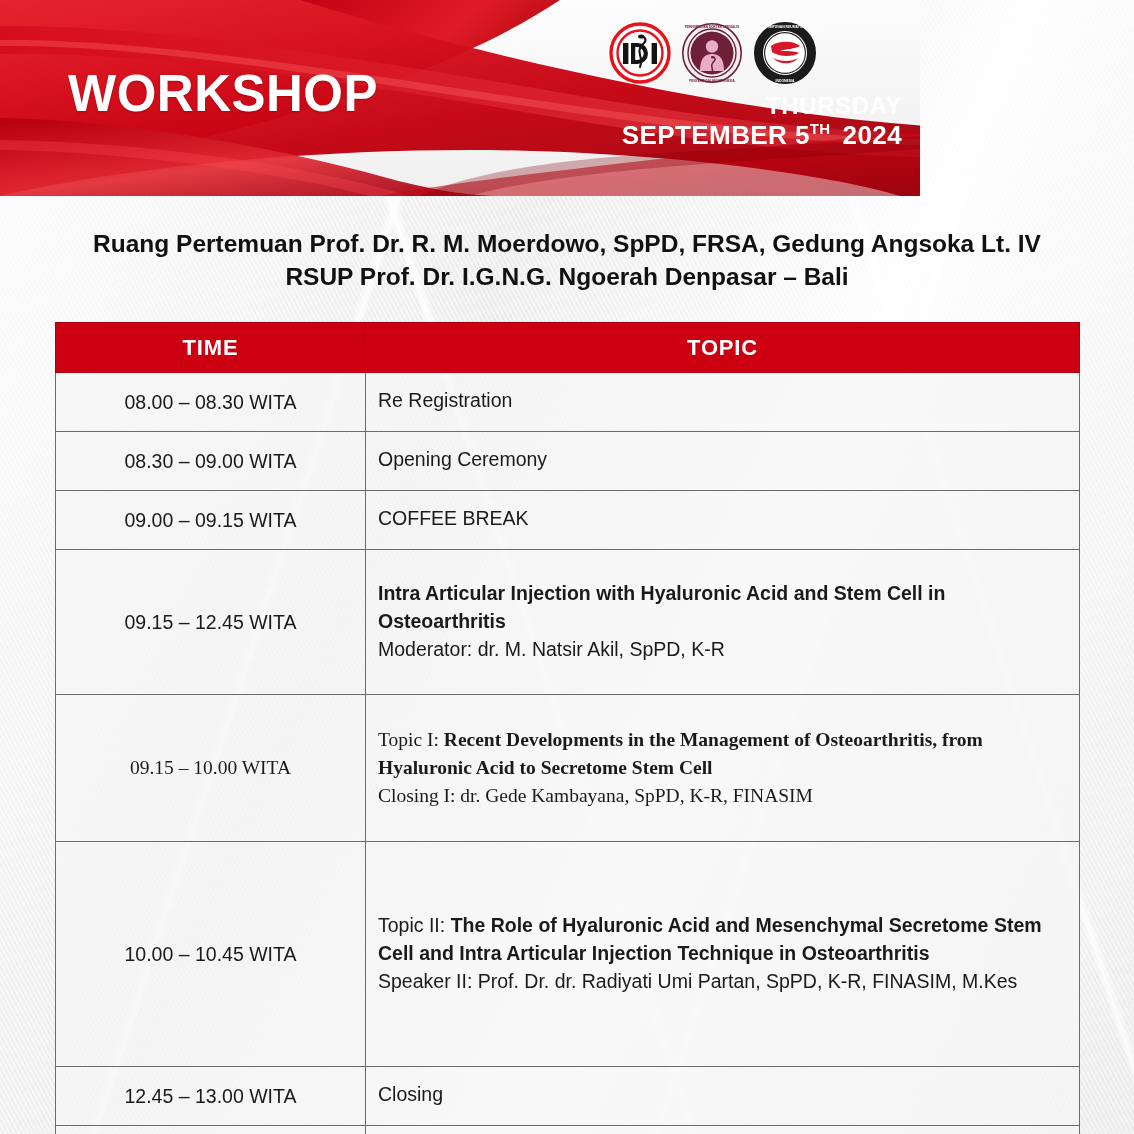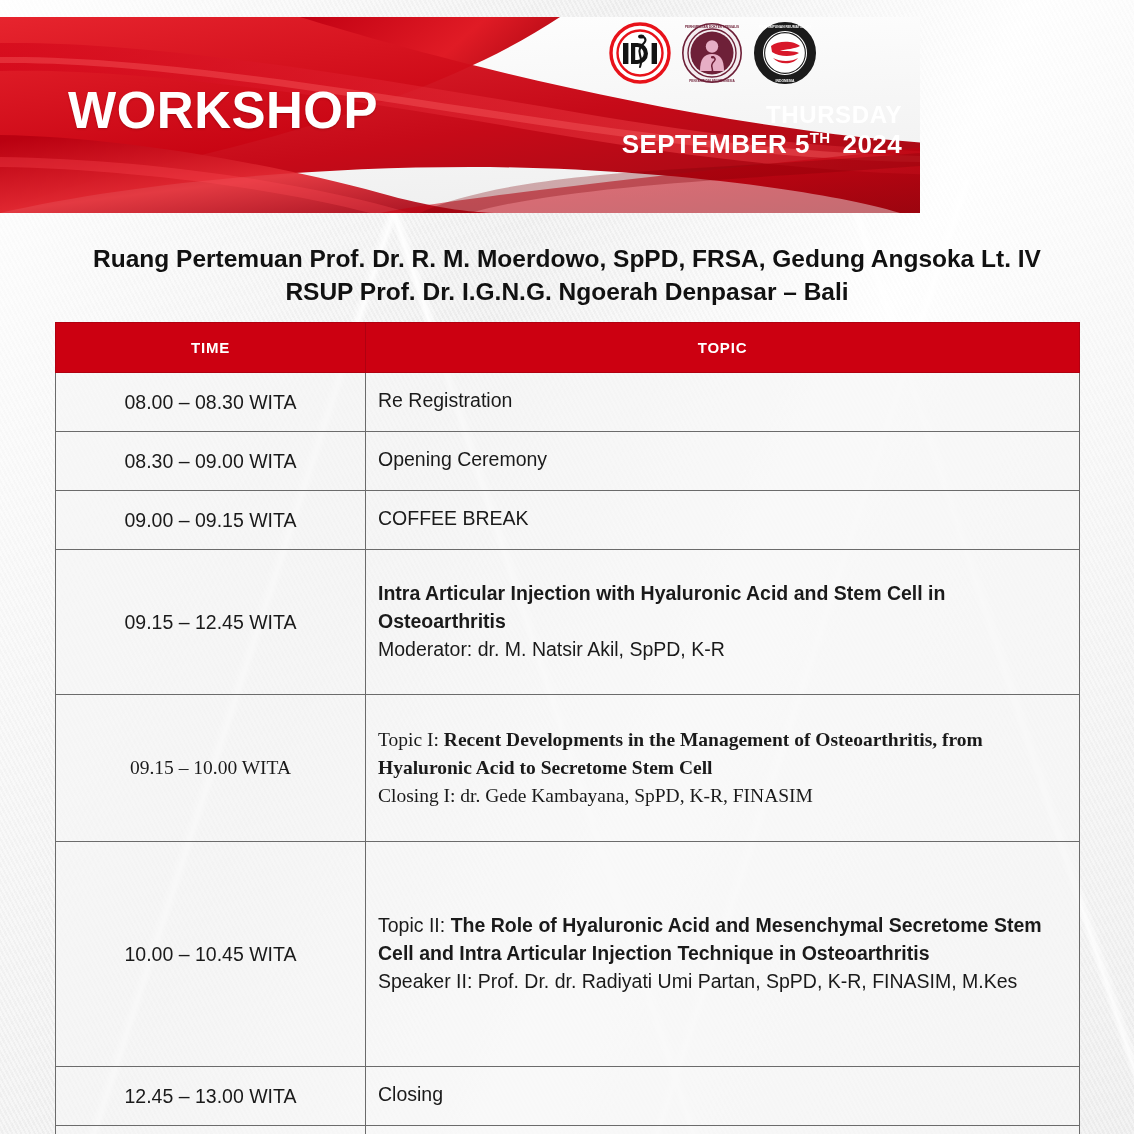--- a/index.html
+++ b/index.html
@@ -40,39 +40,38 @@
     pointer-events:none;
   }
 
   
   #banner {
     position: absolute;
     left: 0; top: 0;
     width: 920px;
     height: 196px;
     overflow: hidden;
-    margin-top: 17px;
   }
   #banner svg { display:block; }
 
   .banner-title {
     position: absolute;
     left: 68px;
     top: 68px;
     font-size: 51px;
     font-weight: bold;
     color: #ffffff;
     letter-spacing: 0.5px;
     line-height: 1;
     text-shadow: 0 1px 2px rgba(90,0,0,0.35);
   }
   .banner-date {
     position: absolute;
     right: 18px;
-    top: 84px;
+    top: 92px;
     text-align: right;
     color: #ffffff;
     line-height: 1.18;
   }
   .banner-date .day {
     font-size: 24px;
     font-weight: bold;
     letter-spacing: 0.6px;
     display:block;
   }
@@ -105,41 +104,40 @@
   #venue {
     position: absolute;
     left: 40px;
     top: 228px;
     width: 1054px;
     text-align: center;
     font-size: 24.5px;
     font-weight: bold;
     color: #111111;
     line-height: 1.33;
-    margin-top: 15px;
   }
   #venue .vline { display:block; white-space: nowrap; }
 
   
   #agenda {
     position: absolute;
     left: 55px;
     top: 322px;
     width: 1024px;
     border-collapse: collapse;
     table-layout: fixed;
     background: rgba(255,255,255,0.30);
   }
   #agenda col.c-time { width: 310px; }
   #agenda col.c-topic { width: 714px; }
 
   #agenda th {
     background: #CC0011;
     color: #ffffff;
-    font-size: 15px;
+    font-size: 22px;
     font-weight: bold;
     letter-spacing: 0.8px;
     height: 47px;
     border: 1px solid #b00010;
     text-align: center;
     vertical-align: middle;
   }
   #agenda th.th-topic { border-left: 1px solid #ffffff; }
 
   #agenda td {

